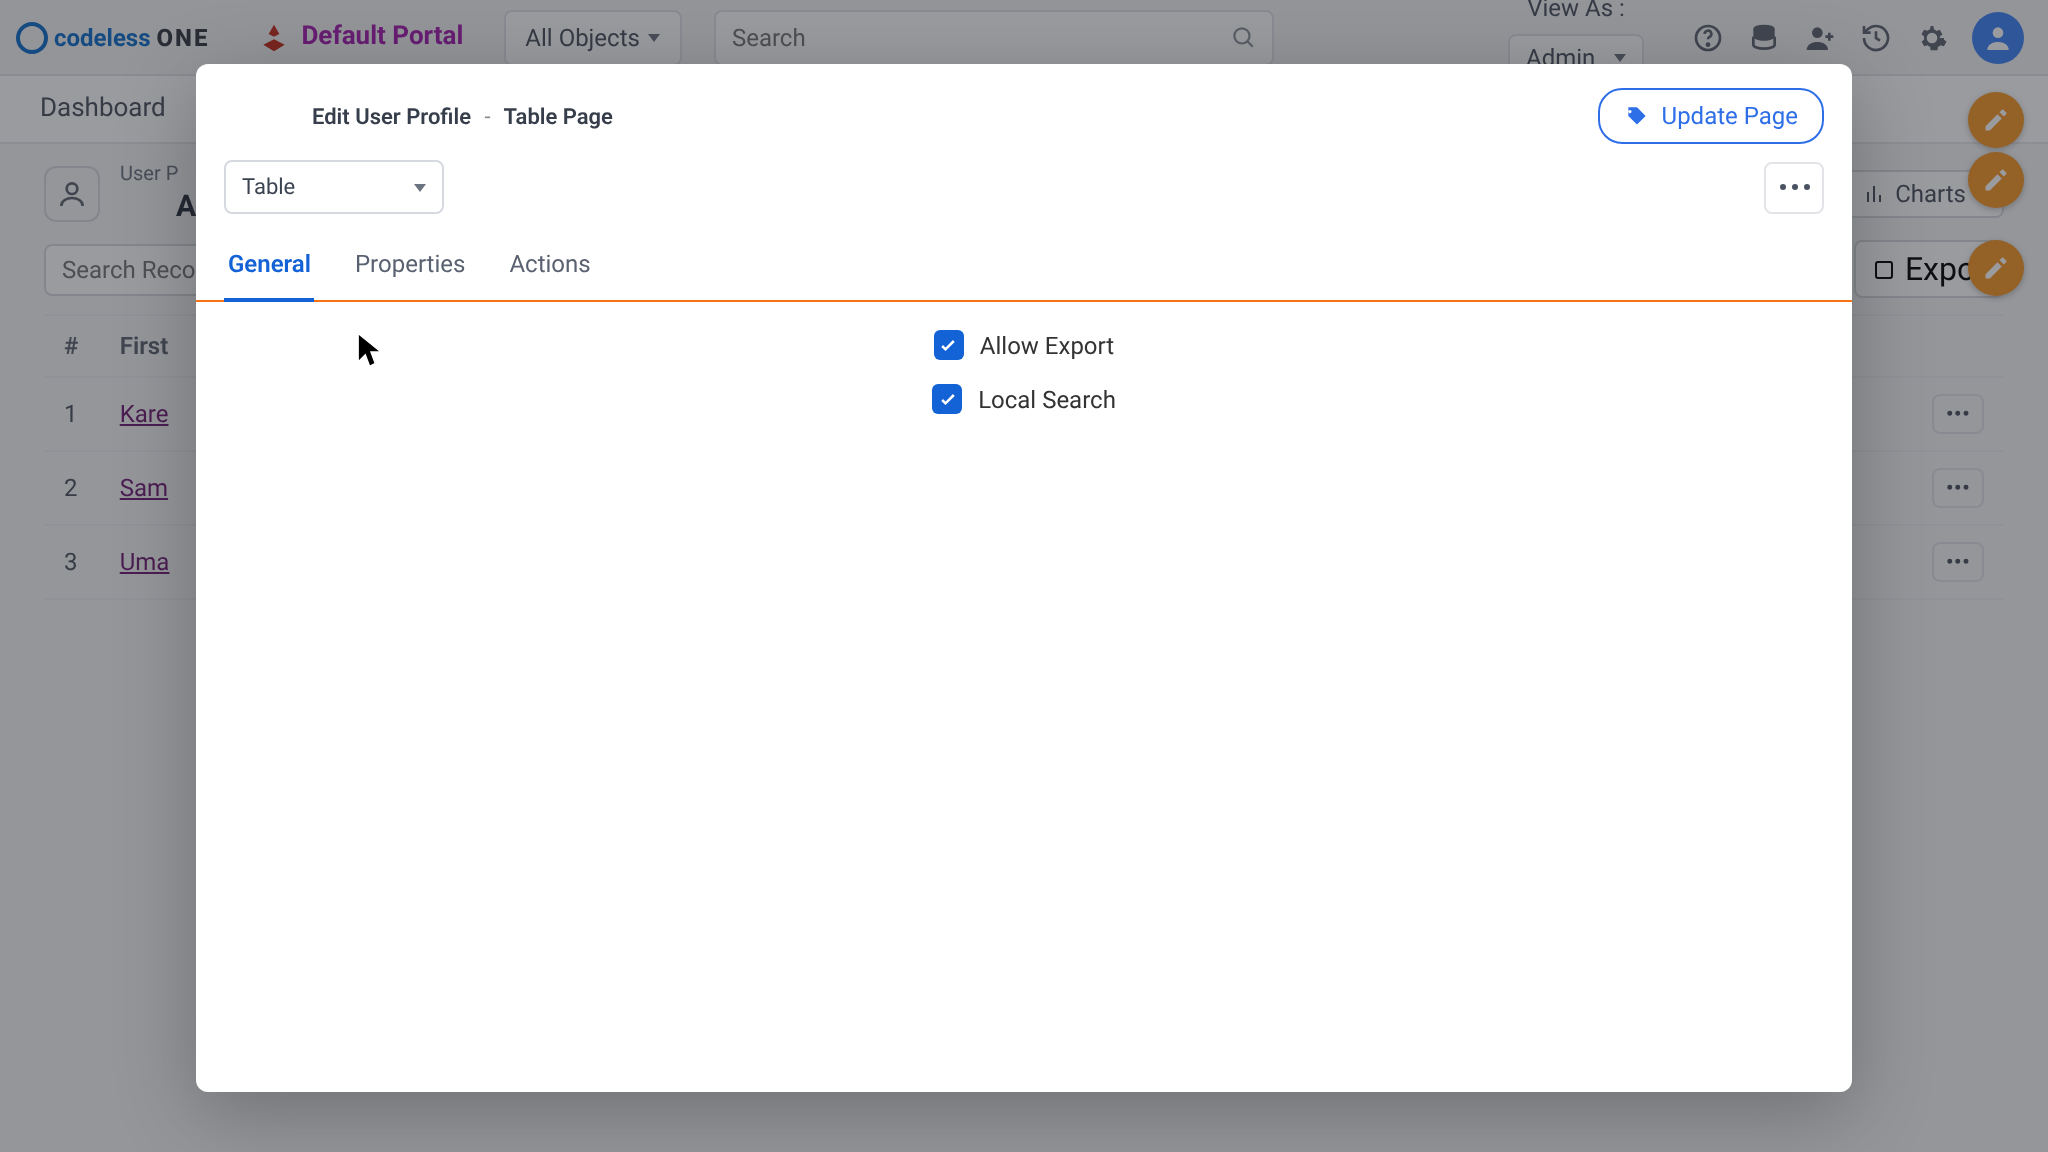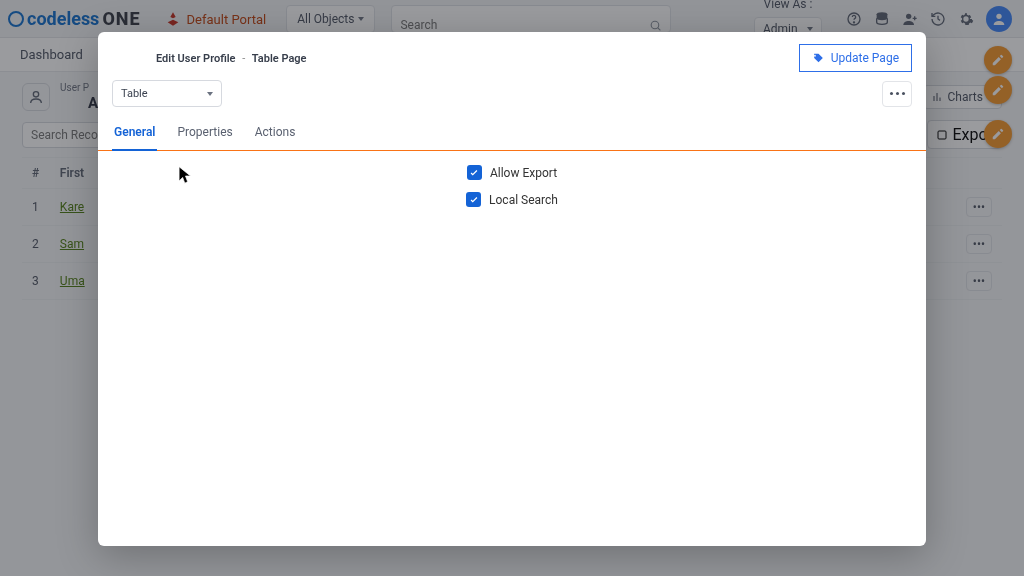--- a/index.html
+++ b/index.html
@@ -1,27 +1,27 @@
 <!DOCTYPE html>
 <html><head>
 <meta charset="utf-8">
 <style>
   * { box-sizing: border-box; margin: 0; padding: 0; font-family: -apple-system, BlinkMacSystemFont, "Segoe UI", Roboto, Arial, sans-serif; }
   body { width: 1024px; height: 576px; overflow: hidden; position: relative; background: #f5f6f7; }
 
   
   .bg { position: absolute; inset: 0; filter: none; }
   .bg .topbar { height: 38px; background: #f3f4f6; border-bottom: 1px solid #e2e4e8; display: flex; align-items: center; padding: 0 12px 0 8px; gap: 10px; }
-  .brand { display: flex; align-items: center; gap: 3px; font-weight: 700; font-size: 18px; color: #0f6ecd; }
+  .brand { display: flex; align-items: center; gap: 3px; font-weight: 700; font-size: 12px; color: #0f6ecd; }
   .brand .globe { width: 16px; height: 16px; border: 2px solid #0f6ecd; border-radius: 50%; position: relative; display:inline-block; }
   .brand .one { letter-spacing: 1px; font-weight: 800; color:#333842; }
-  .portal { display: flex; align-items: flex-end; gap: 6px; font-size: 13px; color: #c2410c; margin-left: 14px; }
+  .portal { display: flex; align-items: flex-start; gap: 6px; font-size: 13px; color: #a21caf; margin-left: 14px; font-weight: bold; }
   .portal .plogo { width: 16px; height: 16px; color:#c42a1c; }
   .obj-dd { margin-left: 10px; font-size: 12px; color:#4a5160; padding: 6px 10px; border:1px solid #dfe2e7; border-radius:4px; background:#fff; display:flex; align-items:center; gap:4px;}
-  .search-wrap { flex: 1; margin-left: 6px; display:flex; align-items:flex-end; background:#fff; border:1px solid #dfe2e7; border-radius:4px; padding:0 8px; height:28px; max-width:280px;}
+  .search-wrap { flex: 1; margin-left: 6px; display:flex; align-items:center; background:#fff; border:1px solid #dfe2e7; border-radius:4px; padding:0 8px; height:28px; max-width:280px;}
   .search-wrap input { border:none; outline:none; flex:1; font-size:12px; background:transparent;}
   .viewas { margin-left:auto; font-size:12px; color:#4a5160; display:flex; align-items:center; gap:6px;flex-direction:column;}
   .viewas .dd { border:1px solid #dfe2e7; border-radius:4px; background:#fff; padding:4px 8px; min-width:68px; display:flex; justify-content:space-between; align-items:center;}
   .top-icons { display:flex; align-items:center; gap:12px; margin-left:14px; color:#5b6372;}
   .top-icons svg { width:16px; height:16px; }
   .avatar { width:26px; height:26px; border-radius:50%; background:#3b82f6; color:#fff; display:flex; align-items:center; justify-content:center;}
 
   .bg .secondbar { height:34px; background:#fff; border-bottom:1px solid #e6e8ec; display:flex; align-items:center; padding:0 20px; font-size:13px; color:#4a5160;}
 
   .bg .page-head { padding:10px 22px 4px; display:flex; align-items:center; gap:10px;}
@@ -31,40 +31,40 @@
   .bg .page-head .right { margin-left:auto; display:flex; align-items:center; gap:10px; font-size:12px; color:#4a5160;}
   .chip { border:1px solid #d6d9df; border-radius:4px; padding:4px 8px; background:#fff; display:flex; align-items:center; gap:4px;}
 
   .bg .toolbar { display:flex; align-items:center; padding:4px 22px 8px; gap:10px;}
   .bg .toolbar input { border:1px solid #d6d9df; border-radius:4px; padding:5px 8px; font-size:12px; width:130px; background:#fff;}
   .bg .toolbar .right { margin-left:auto; display:flex; gap:8px;}
 
   .bg table { width:calc(100% - 44px); margin:0 22px; border-collapse:collapse; font-size:12px;}
   .bg th, .bg td { text-align:left; padding:8px 10px; border-bottom:1px solid #eceef1; color:#4a5160;}
   .bg th { font-weight:600; color:#5b6372; border-top:1px solid #eceef1;}
-  .bg td a { color:#4d7c0f; text-decoration:underline;}
+  .bg td a { color:#701a75; text-decoration:underline;}
   .row-dots { width:26px; text-align:center;}
   .row-dots .dots { border:1px solid #dfe2e7; border-radius:4px; padding:2px 6px; display:inline-block;}
 
   .fab { position:absolute; right:12px; width:28px; height:28px; border-radius:50%; background:#f59527; color:#fff; display:flex; align-items:center;justify-content:center; box-shadow:0 1px 3px rgba(0,0,0,.25);}
   .fab svg{width:14px;height:14px;}
   .fab1{top:46px;} .fab2{top:76px;} .fab3{top:120px;}
 
   
   .scrim { position:absolute; inset:0; background:rgba(30,34,40,.45); }
 
   
   .modal { position:absolute; left:98px; right:98px; top:32px; bottom:30px; background:#fff; border-radius:6px; box-shadow:0 10px 40px rgba(0,0,0,.25); display:flex; flex-direction:column; overflow:hidden;}
   .m-head { display:flex; align-items:center; padding:14px 18px; border-bottom:1px solid #eceef1;}
   .m-head h2 { font-size:17px; font-weight:600; color:#2c3a57;}
   .m-close { margin-left:auto; width:24px; height:24px; display:flex; align-items:center;justify-content:center; color:#444; cursor:pointer;}
   .m-sub { display:flex; align-items:center; padding:12px 14px 8px; gap:10px;}
   .crumb { font-size:11px; color:#373e4b; font-weight:600;padding-left:44px;}
   .crumb .sep { color:#888; padding:0 4px; font-weight:400;}
-  .update-btn { margin-left:auto; border:1px solid #2e6fe8; color:#2e6fe8; background:#fff; border-radius:0; padding:6px 12px; font-size:12px; display:flex; align-items:center; gap:6px; cursor:pointer;}
+  .update-btn { margin-left:auto; border:1px solid #2e6fe8; color:#2e6fe8; background:#fff; border-radius:12px; padding:6px 12px; font-size:12px; display:flex; align-items:center; gap:6px; cursor:pointer;}
   .update-btn svg{width:13px;height:13px;}
 
   .m-row2 { display:flex; align-items:center; padding:0 14px 10px; gap:10px;}
   .select-like { width:110px; border:1px solid #d6d9df; border-radius:4px; padding:6px 8px; font-size:11px; color:#3b4250; display:flex; align-items:center; justify-content:space-between; cursor:pointer;}
   .kebab { margin-left:auto; width:30px; height:26px; border:1px solid #e2e4e8; border-radius:4px; display:flex; align-items:center; justify-content:center; cursor:pointer;}
   .kebab span{width:3px;height:3px;background:#4a5160;border-radius:50%; margin:0 1.5px;}
 
   .tabs { display:flex; gap:18px; padding:0 14px; border-bottom:1px solid #f97316; font-size:12px;}
   .tab { padding:8px 2px 10px; color:#5a6170; cursor:pointer; }
   .tab.active { color:#1463d6; font-weight:600; border-bottom:2px solid #1463d6; margin-bottom:-1px;}

